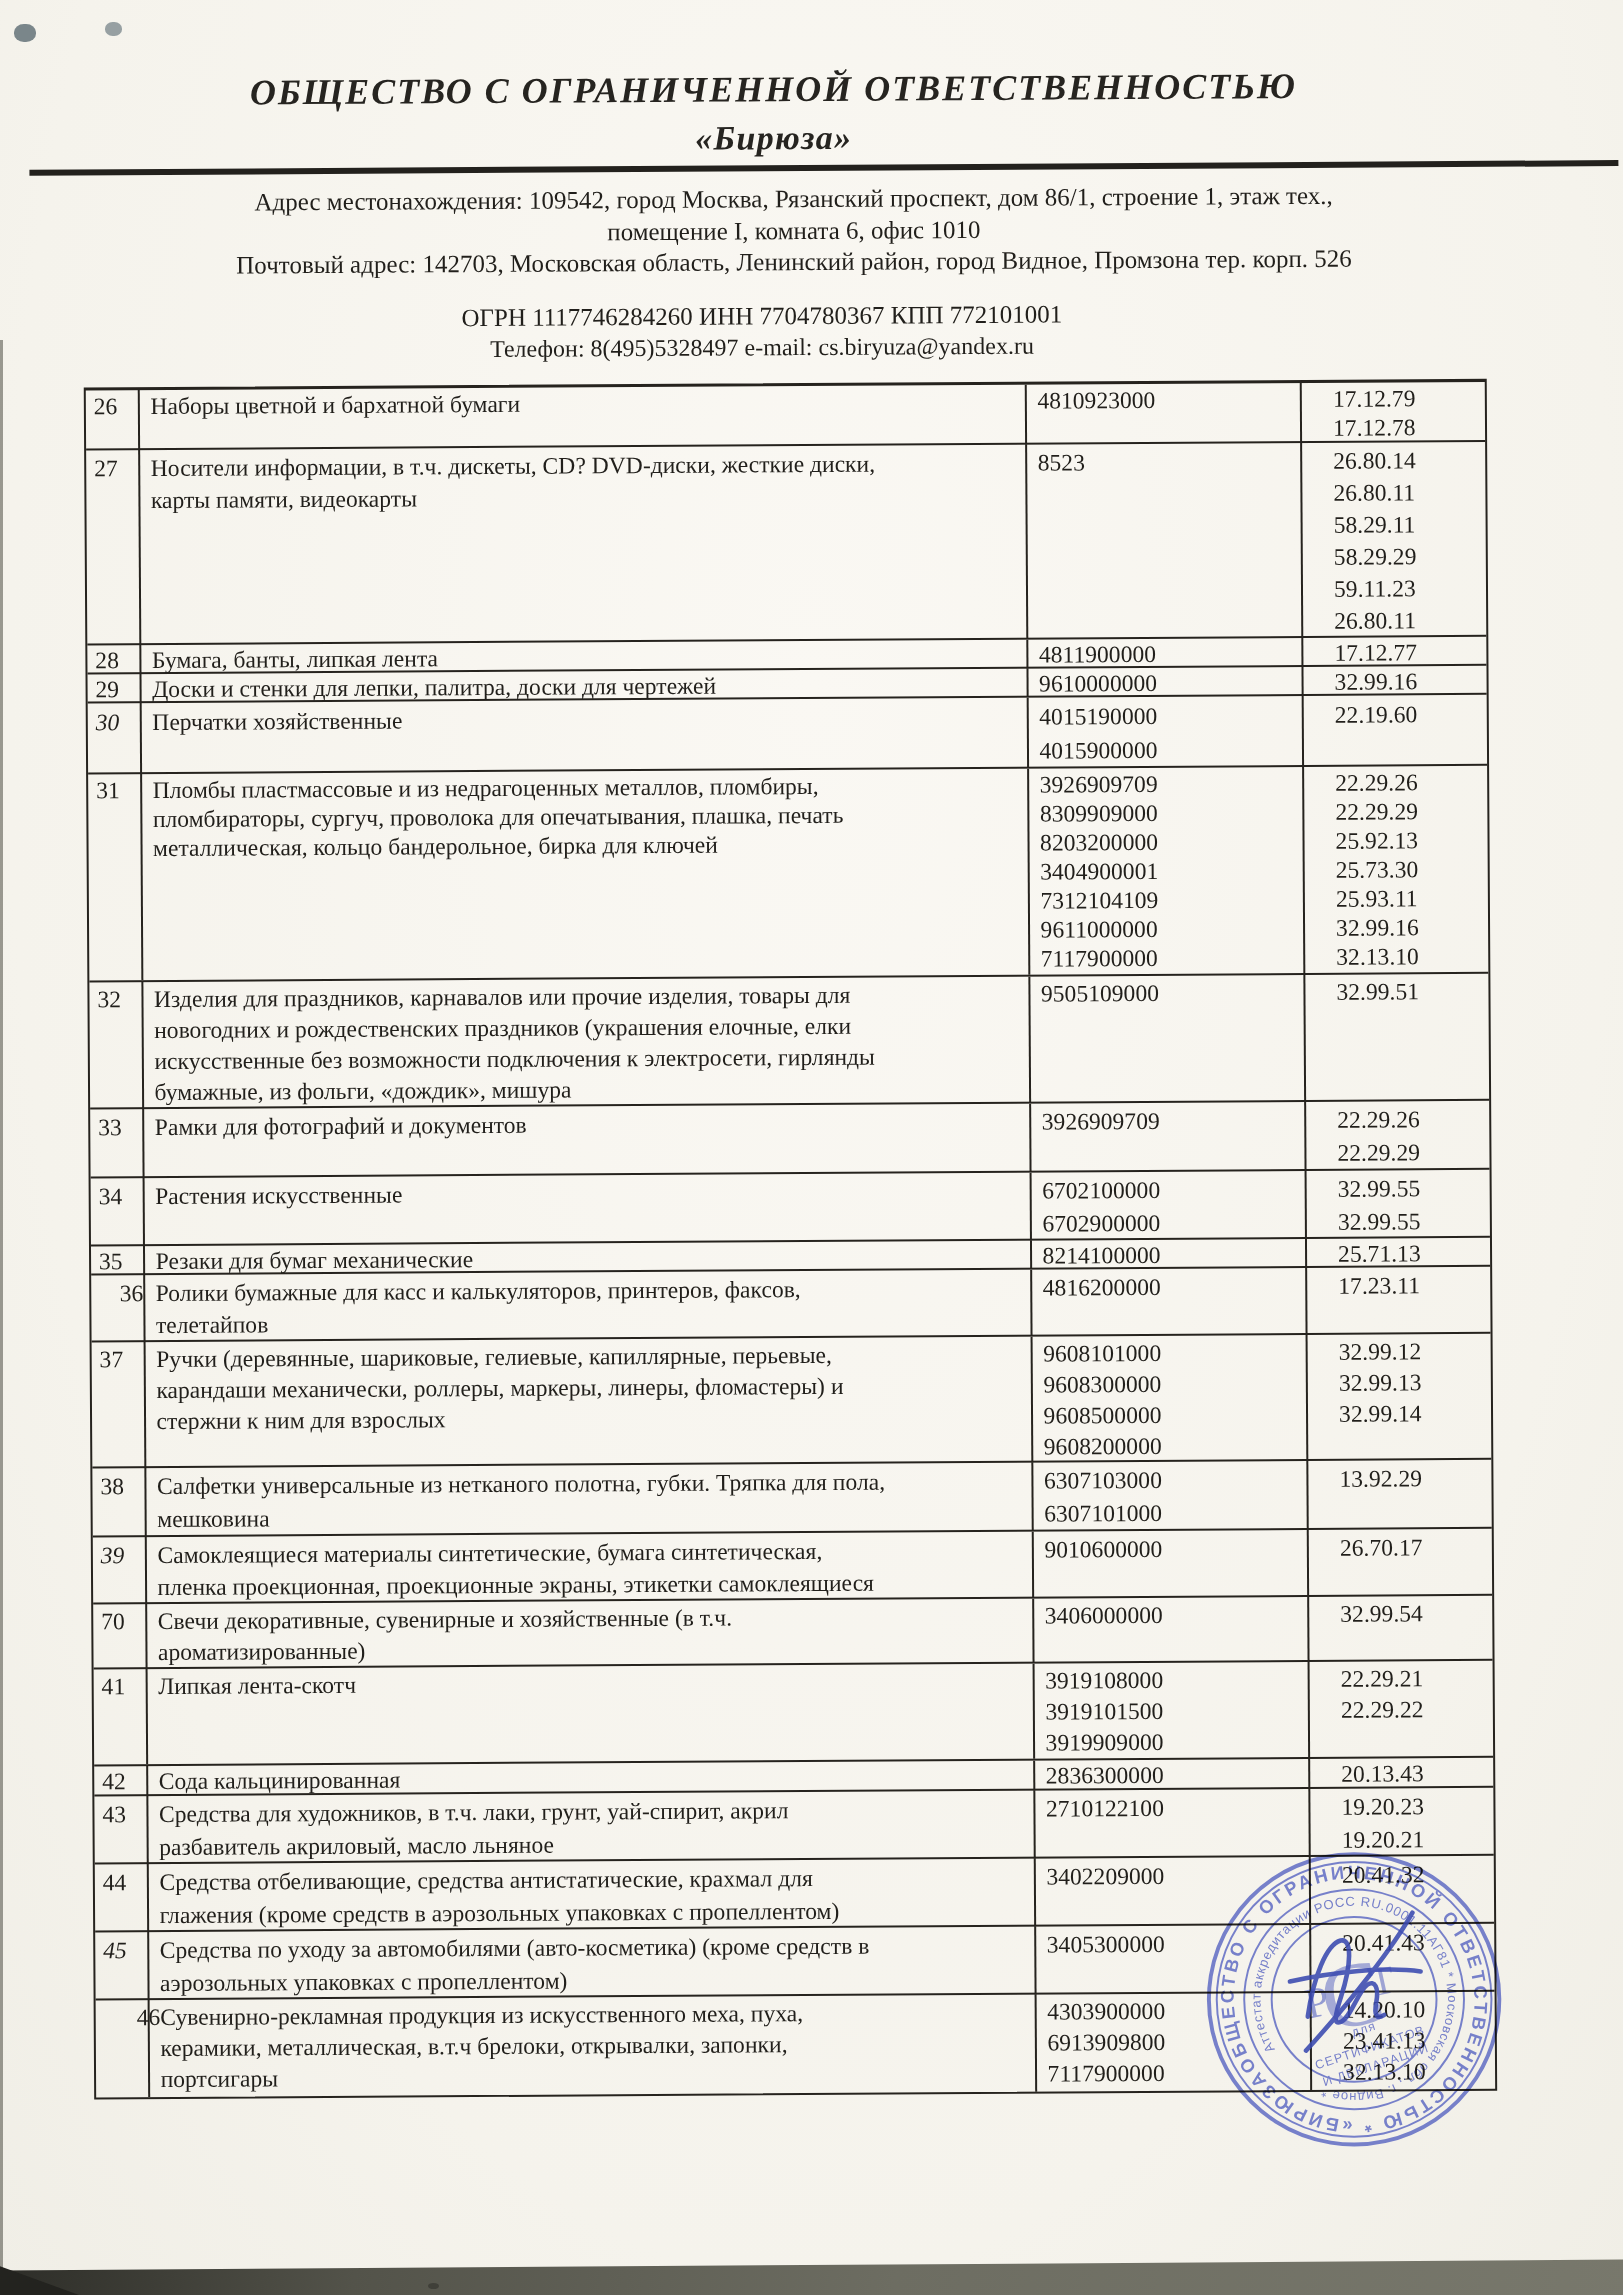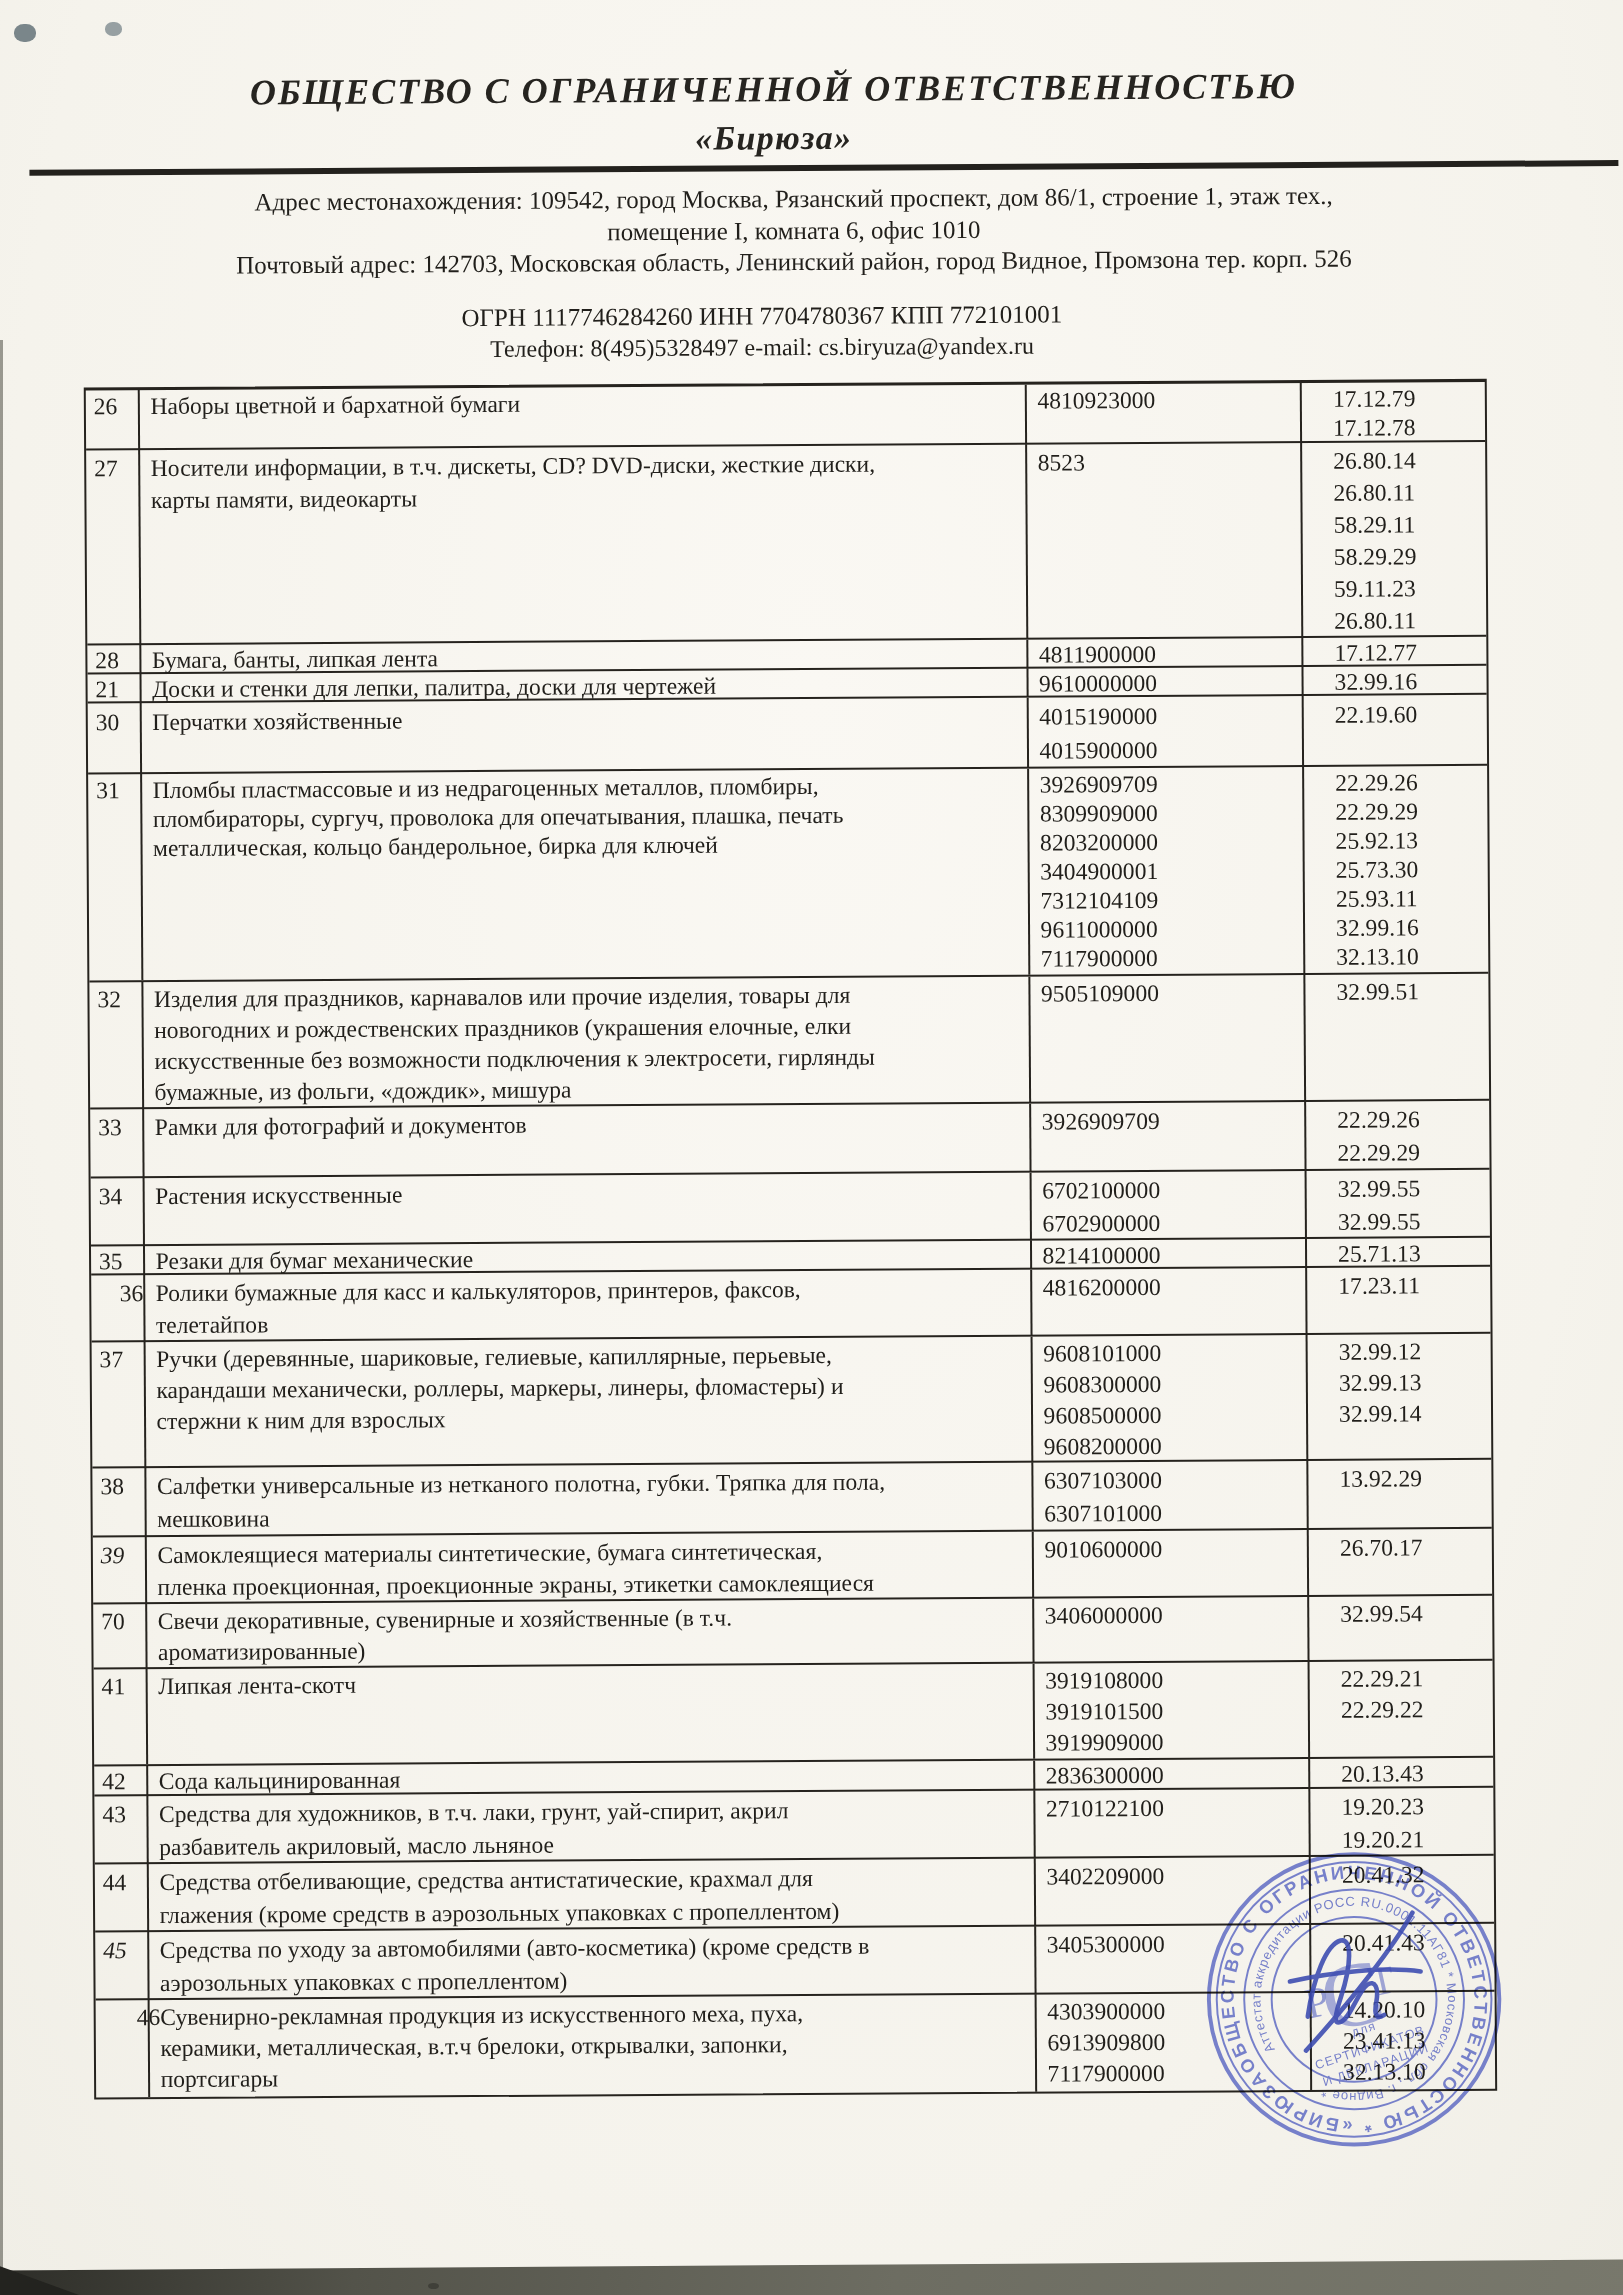--- a/index.html
+++ b/index.html
@@ -105,34 +105,34 @@
           </div>
           <div class="cell c-code" style="line-height: 27px;">
             <div>4811900000</div>
           </div>
           <div class="cell c-class" style="line-height: 27px;">
             <div>17.12.77</div>
           </div>
         </div>
         <div class="prow" style="height: 29px;">
           <div class="cell c-num" style="line-height: 26px;">
-            <div>21</div>
+            <div>29</div>
           </div>
           <div class="cell c-desc" style="line-height: 26px;">
             <div>Доски и стенки для лепки, палитра, доски для чертежей</div>
           </div>
           <div class="cell c-code" style="line-height: 26px;">
             <div>9610000000</div>
           </div>
           <div class="cell c-class" style="line-height: 26px;">
             <div>32.99.16</div>
           </div>
         </div>
         <div class="prow" style="height: 71px;">
-          <div class="cell c-num" style="line-height: 34px;">
+          <div class="cell c-num" style="line-height: 34px; font-style: italic;">
             <div>30</div>
           </div>
           <div class="cell c-desc" style="line-height: 34px;">
             <div>Перчатки хозяйственные</div>
           </div>
           <div class="cell c-code" style="line-height: 34px;">
             <div>4015190000</div>
             <div>4015900000</div>
           </div>
           <div class="cell c-class" style="line-height: 34px;">

